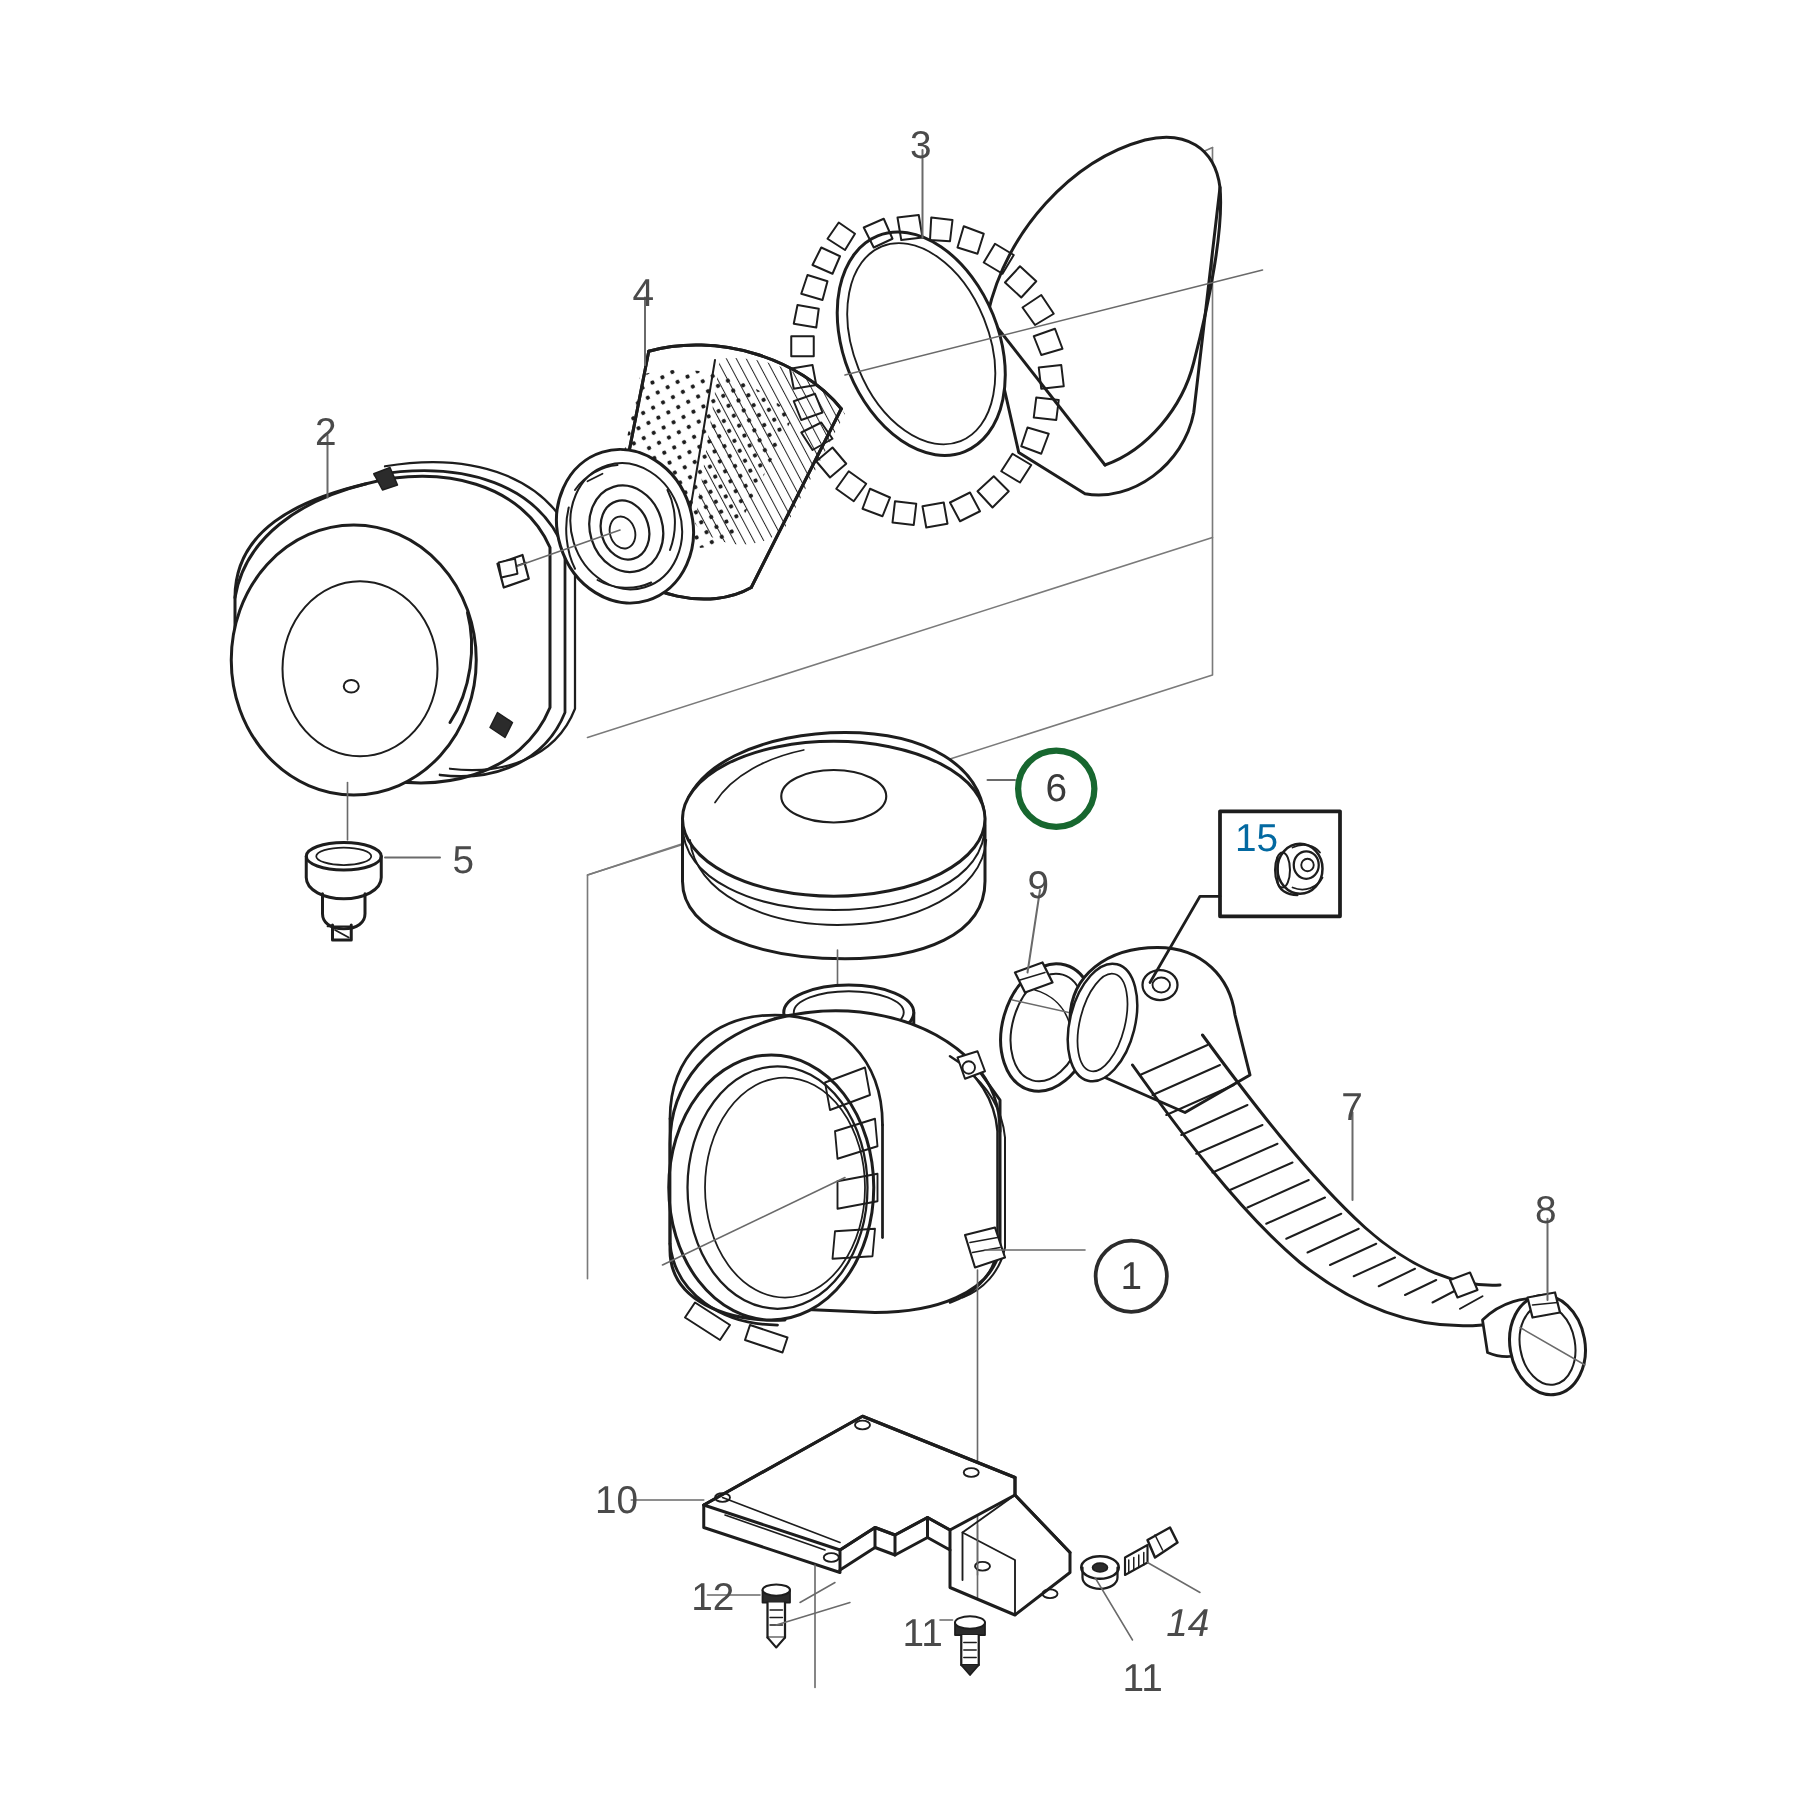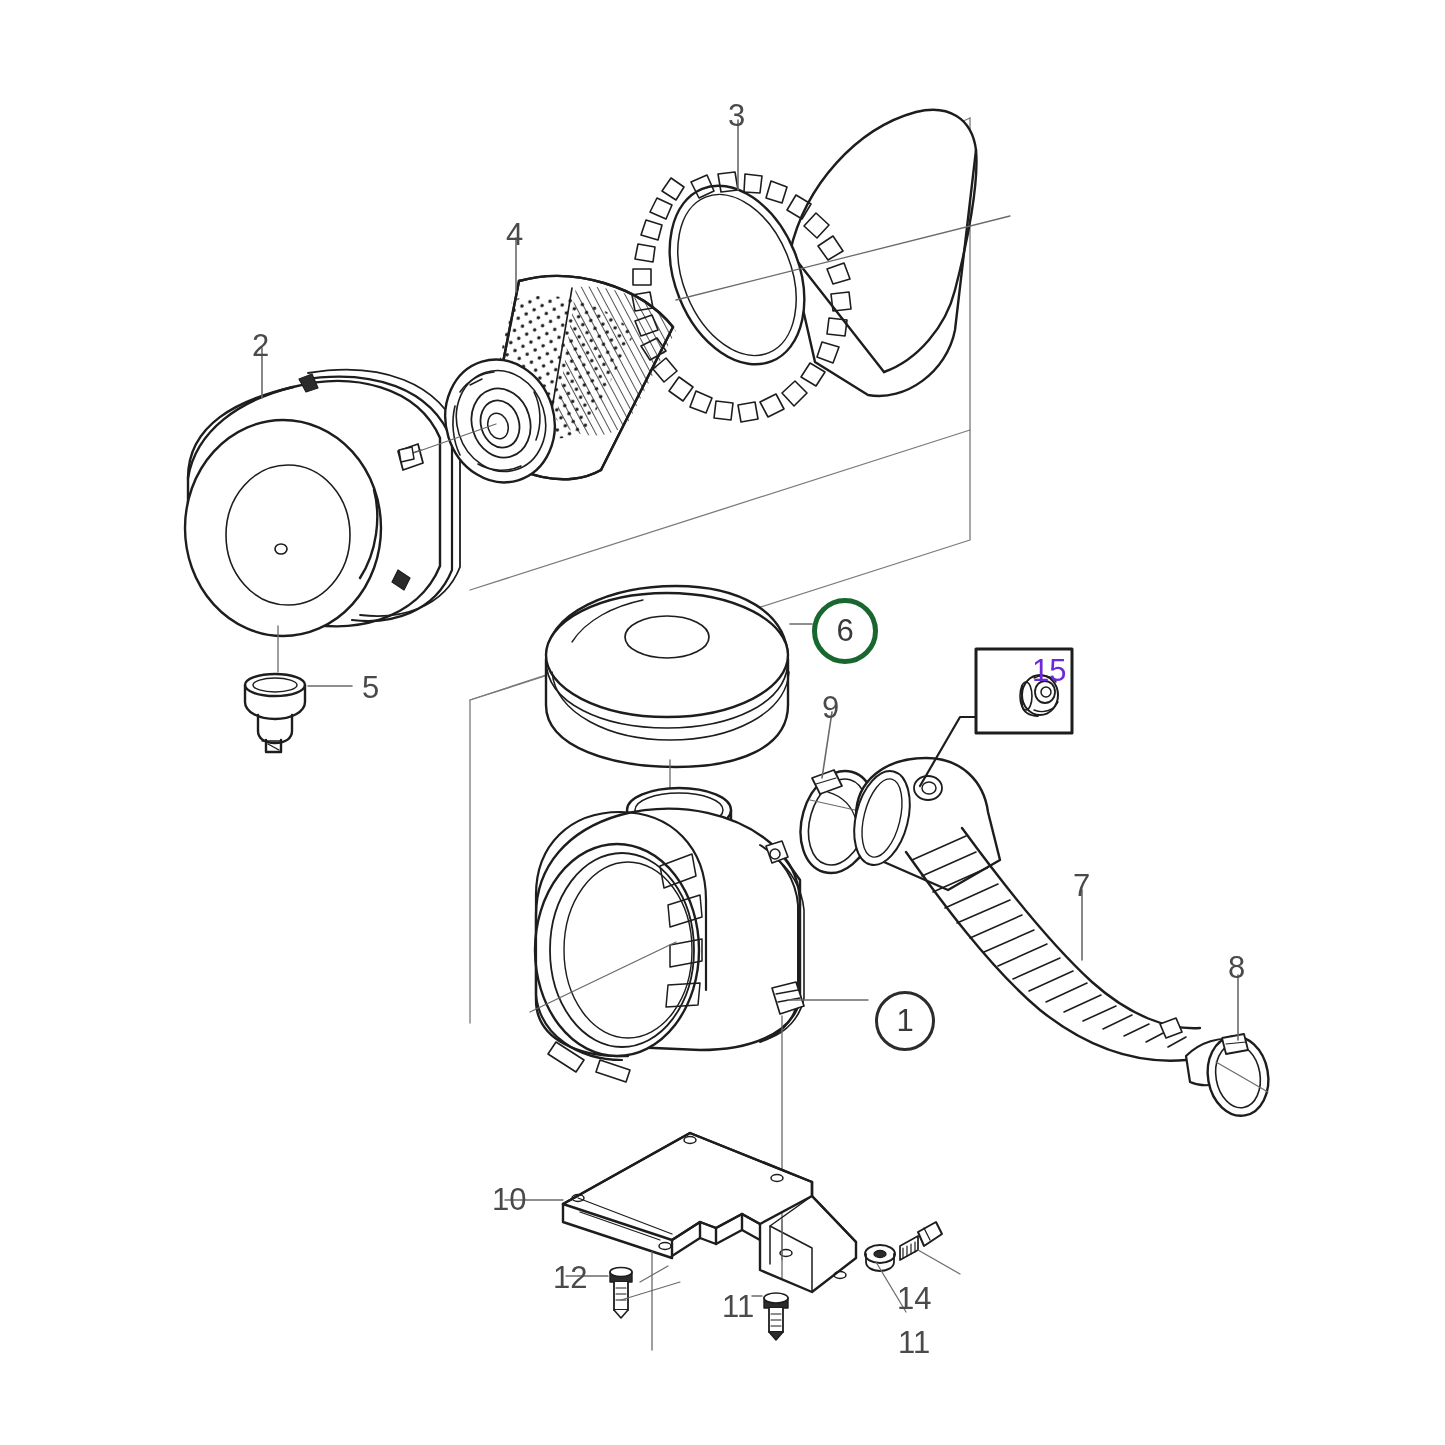--- a/index.html
+++ b/index.html
@@ -1,20 +1,20 @@
 <!DOCTYPE html>
 <html><head>
 <meta charset="utf-8">
 <style>
   html,body{margin:0;padding:0;background:#ffffff;}
   body{width:1445px;height:1445px;font-family:"Liberation Sans",sans-serif;}
   #stage{position:relative;width:1445px;height:1445px;overflow:hidden;background:#fff;}
   svg.layer{position:absolute;left:0;top:0;width:1445px;height:1445px;}
   .lbl{position:absolute;color:#4a4a4a;font-family:"Liberation Sans",sans-serif;font-size:31px;line-height:31px;font-weight:400;user-select:none;}
-  .lbl.hi{color:#6d28d9;margin-left:44px;}
+  .lbl.hi{color:#0369a1;}
   .cnum{position:absolute;display:flex;align-items:center;justify-content:center;border-radius:50%;font-size:31px;color:#3a3a3a;background:#fff;}
   .cnum.green{border:5px solid #17672f;width:56px;height:56px;}
   .cnum.dark{border:3px solid #2b2b2b;width:54px;height:54px;}
 </style>
 </head>
 <body>
 
 <div id="stage">
 
   <svg class="layer" viewBox="0 0 1445 1445">
@@ -362,23 +362,23 @@
     </g>
   </svg>
 
   <div class="lbl" style="left:252px; top:330px;">2</div>
   <div class="lbl" style="left:728px; top:100px;">3</div>
   <div class="lbl" style="left:506px; top:219px;">4</div>
   <div class="lbl" style="left:362px; top:672px;">5</div>
   <div class="lbl" style="left:1073px; top:870px;">7</div>
   <div class="lbl" style="left:1228px; top:952px;">8</div>
   <div class="lbl" style="left:822px; top:692px;">9</div>
-  <div class="lbl" style="left:492px; top:1184px;">10</div>
+  <div class="lbl" style="left:476px; top:1184px;">10</div>
   <div class="lbl" style="left:722px; top:1281px;margin-top:10px;">11</div>
   <div class="lbl" style="left:553px; top:1262px;">12</div>
   <div class="lbl" style="left:898px; top:1327px;">11</div>
-  <div class="lbl" style="left:897px; top:1283px;">14</div>
+  <div class="lbl" style="left:933px; top:1283px;font-style:italic;">14</div>
   <div class="lbl hi" style="left:988px; top:655px;">15</div>
 
   <div class="cnum dark" style="left:875px; top:991px;">1</div>
   <div class="cnum green" style="left:812px; top:598px;">6</div>
 
 </div>
 
 </body></html>

